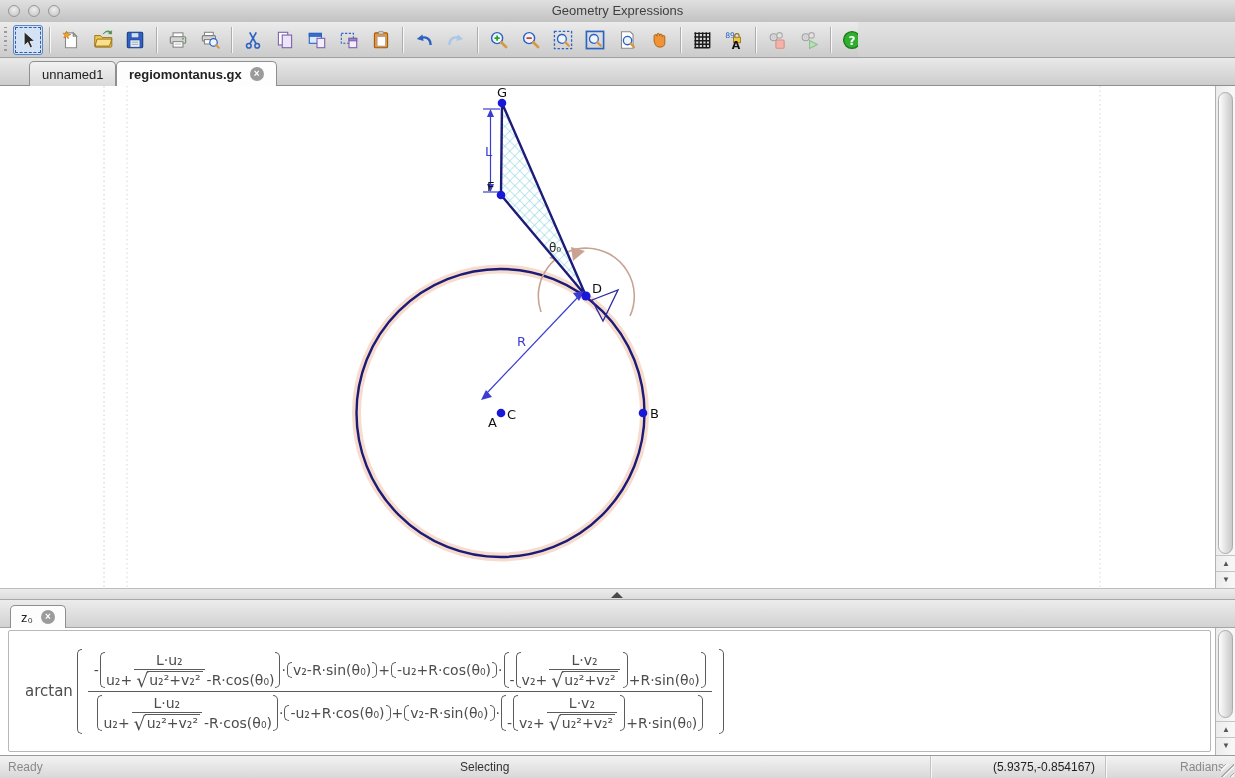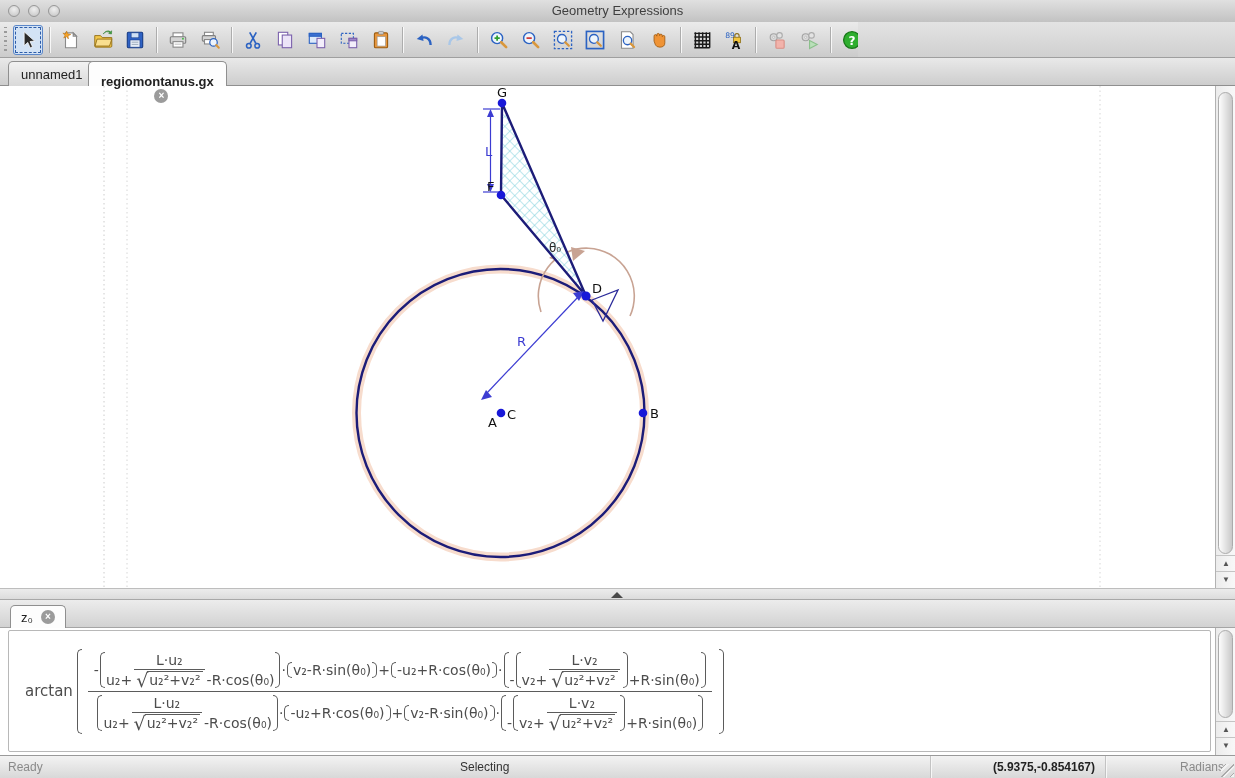--- a/index.html
+++ b/index.html
@@ -31,23 +31,23 @@
   .tbtn.sel{background:#d3e3f5;border:1px solid #5b87c9;outline:1px dashed #2d5ca8;outline-offset:-3px;box-sizing:border-box;}
   .tsep{width:1px;height:26px;background:#adadad;box-shadow:1px 0 0 rgba(255,255,255,.8);margin:0 5px;flex:0 0 auto;}
   .ticon{display:block;}
 
   
   #tabbar{left:0;top:58px;width:1235px;height:28px;
     background:linear-gradient(180deg,#e9e9e9,#cdcdcd);
     border-bottom:1px solid #8f8f8f;box-sizing:border-box;}
   .doctab{position:absolute;bottom:-1px;height:23px;display:flex;align-items:center;
     padding:12px 12px;border:1px solid #8f8f8f;border-bottom:none;
-    border-radius:5px 5px 0 0;font-size:13px;color:#222;box-sizing:border-box;}
+    border-radius:5px 5px 0 0;font-size:13px;color:#222;box-sizing:border-box;margin-left:21px;}
   .doctab.inactive{left:8px;background:linear-gradient(180deg,#f2f2f2,#d9d9d9);height:21px;}
-  .doctab.active{left:88px;background:#fdfdfd;font-weight:bold;z-index:2;flex-direction:column;}
+  .doctab.active{left:95px;background:#fdfdfd;font-weight:bold;z-index:2;}
   .closebtn{width:14px;height:14px;border-radius:50%;background:#9b9b9b;color:#fff;
     font-size:10px;line-height:14px;text-align:center;margin-left:8px;font-weight:bold;}
 
   
   #canvas{left:0;top:86px;width:1215px;height:502px;background:#fff;}
   #canvas svg{display:block;}
   .geolabel{font-family:"DejaVu Sans",sans-serif;font-size:13px;fill:#111;}
   .dimlabel{font-family:"DejaVu Sans",sans-serif;font-size:13px;fill:#3c3cd2;}
   .theta-label{font-family:"DejaVu Sans",sans-serif;font-size:12px;fill:#2a2a2a;}
 
@@ -511,16 +511,16 @@
   <div class="vthumb" style="top:2px;height:88px;"></div>
   <div class="sarrow" style="top:93px;">▲</div>
   <div class="sarrow" style="top:109px;">▼</div>
 </div>
 
 <div id="statusbar" class="abs">
   <div class="sdiv" style="left:930px"></div>
   <div class="sdiv" style="left:1105px"></div>
   <span class="txt" style="left:8px;color:#8a8a8a;">Ready</span>
   <span class="txt" style="left:460px;width:130px;text-align:left;color:#333;">Selecting</span>
-  <span class="txt" style="left:945px;width:150px;text-align:right;color:#222;font-weight:bold;">(5.9375,-0.854167)</span>
+  <span class="txt" style="left:945px;width:150px;text-align:right;color:#222;">(5.9375,-0.854167)</span>
   <span class="txt" style="left:1180px;color:#8a8a8a;">Radians</span>
   <div id="grip"></div>
 </div>
 
 </body></html>

